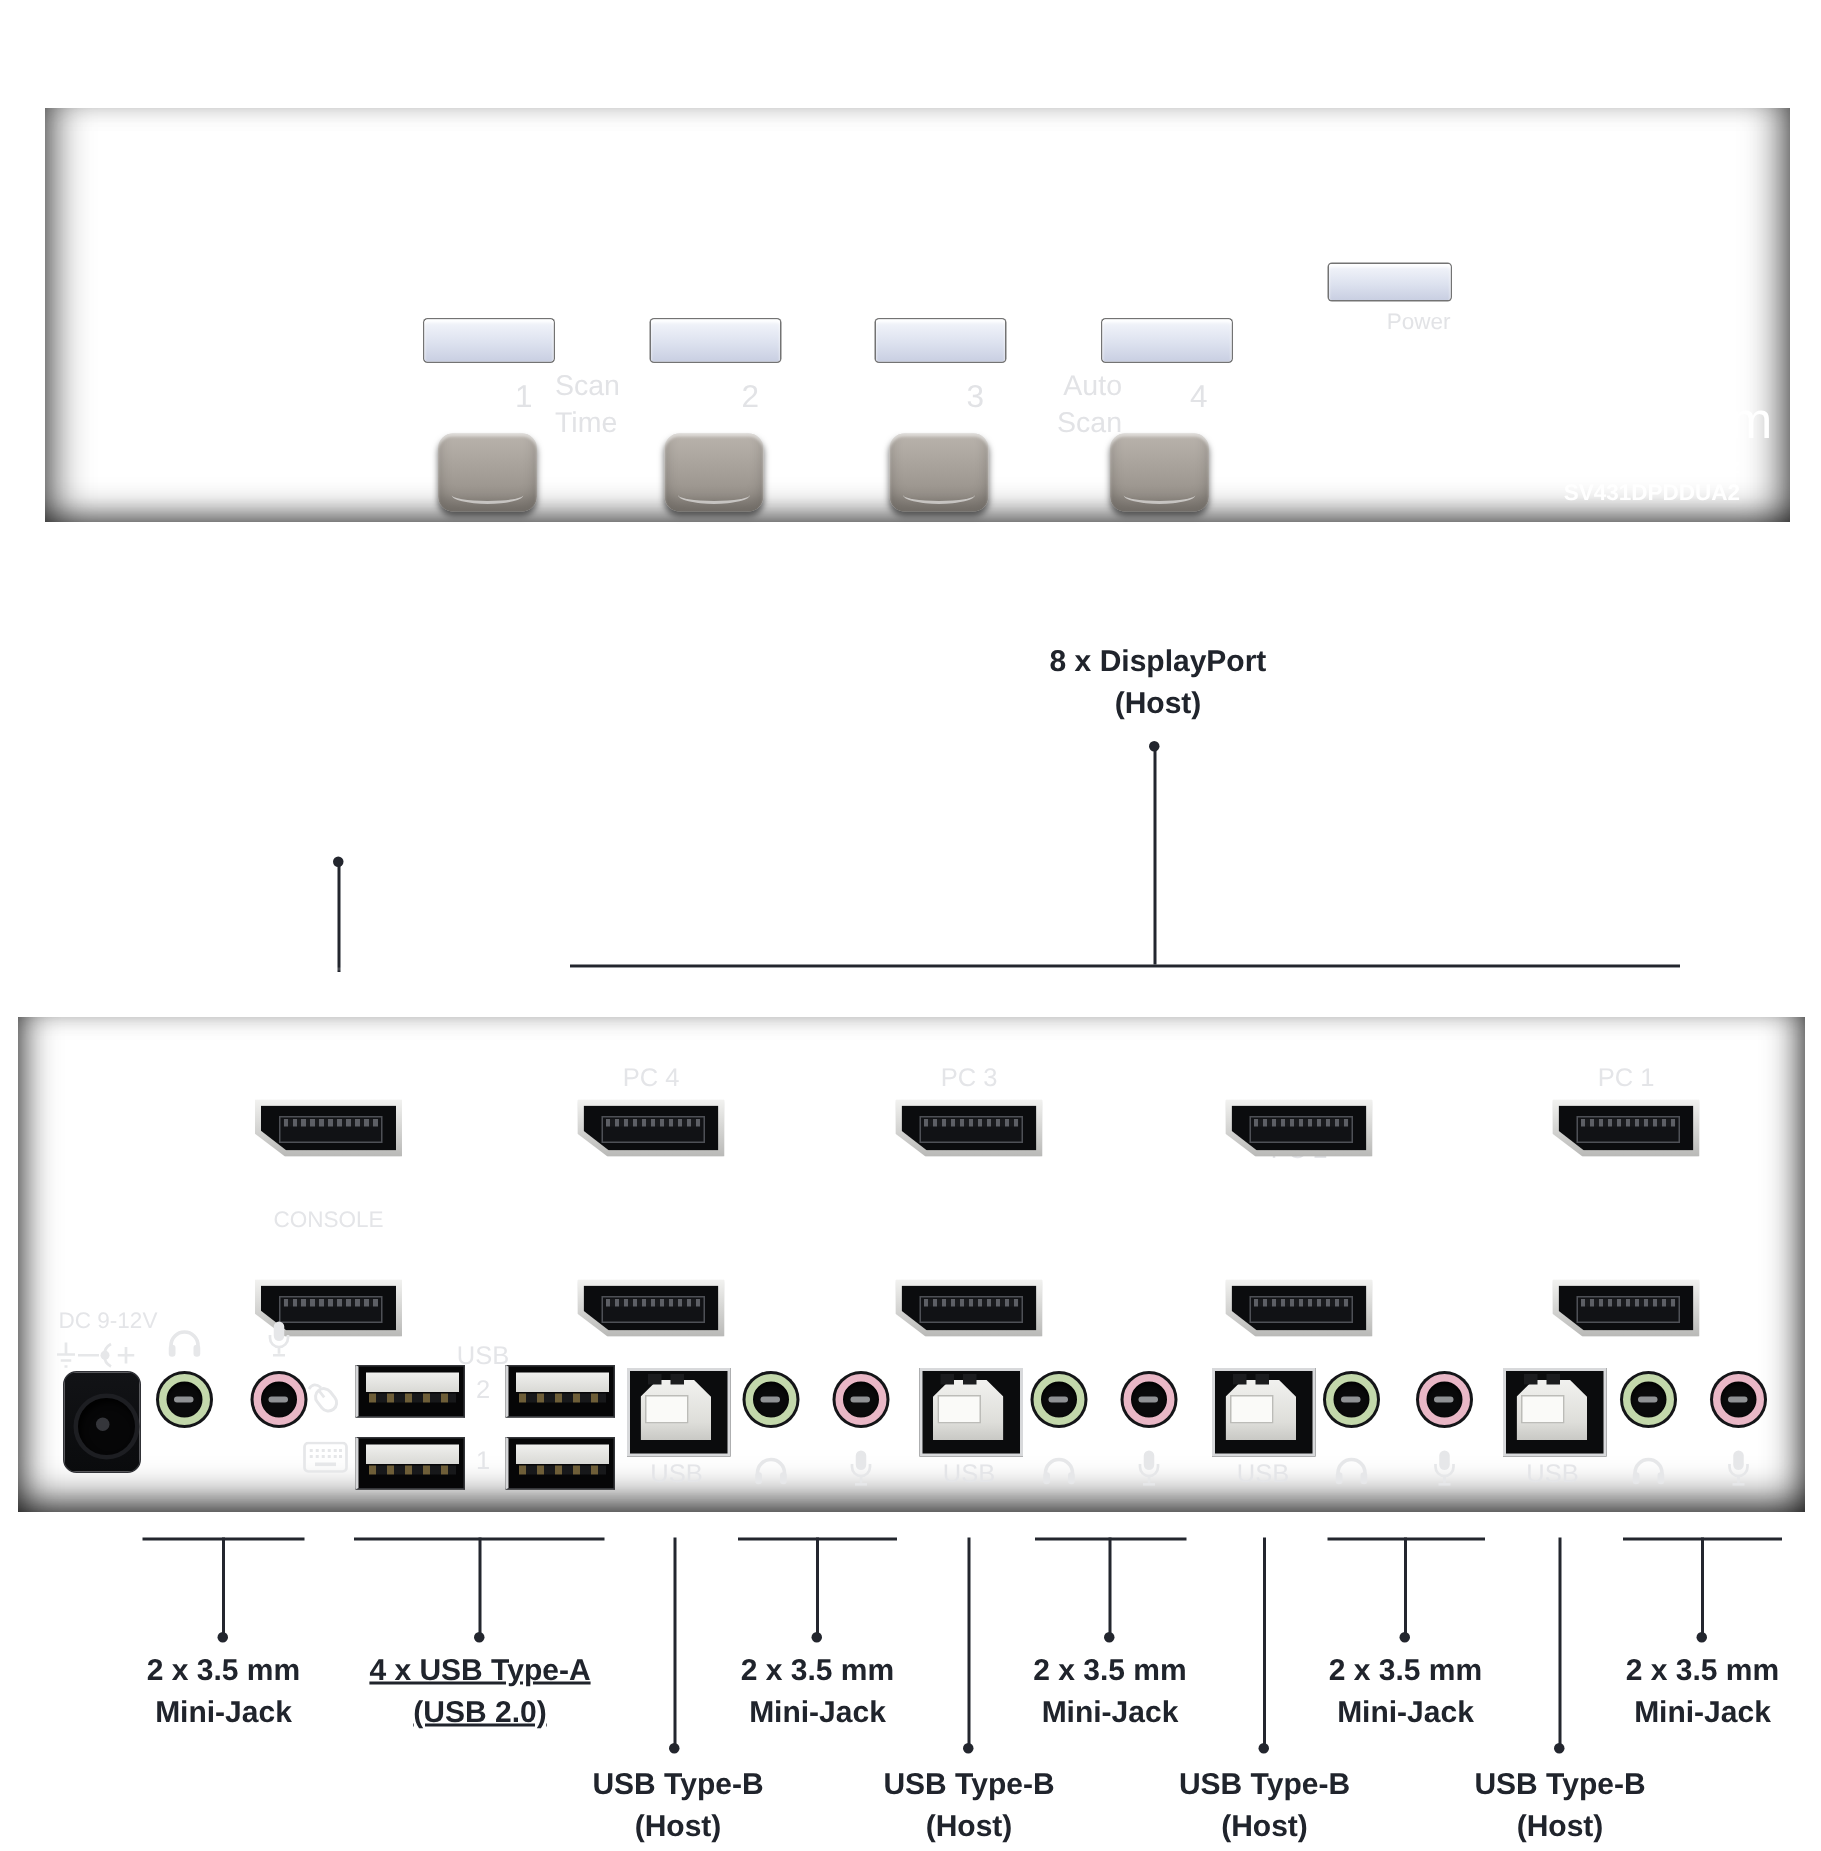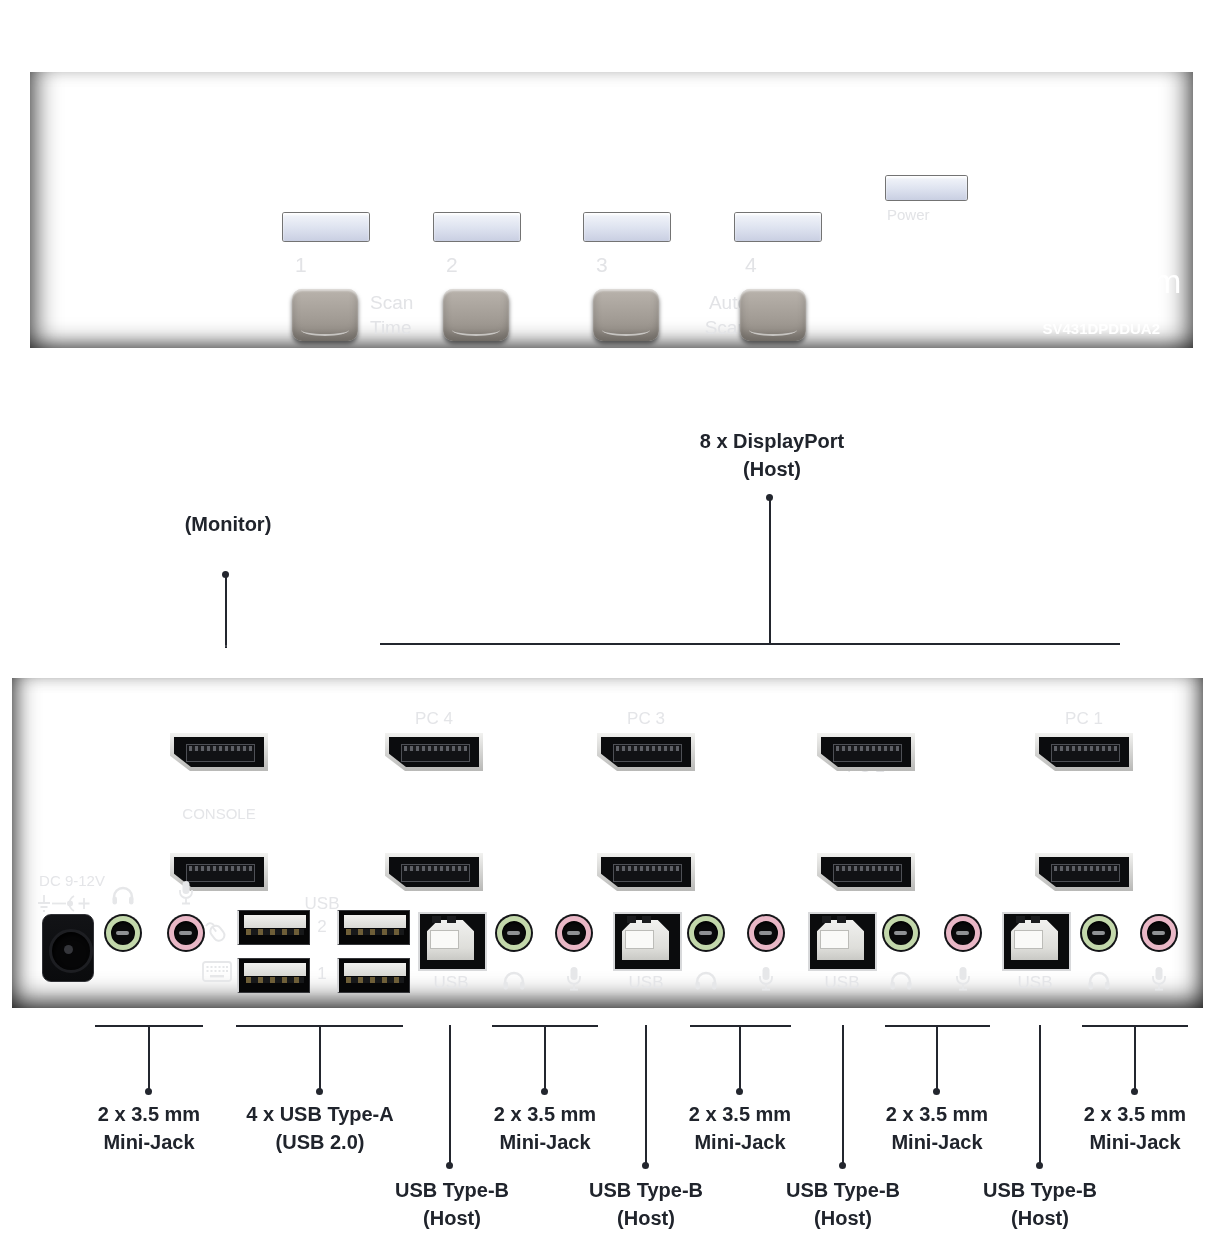--- a/index.html
+++ b/index.html
@@ -28,23 +28,23 @@
 
   
   .led{width:86px;height:28px;border-radius:2px;
     background:linear-gradient(180deg,#f4f6fb 0%,#dde2ef 55%,#c9cfe2 100%);
     box-shadow:0 0 0 1px rgba(0,0,0,.55),inset 0 2px 2px rgba(255,255,255,.9);}
   .btn{width:66px;height:52px;border-radius:10px;
     background:linear-gradient(180deg,#b9b3ac 0%,#a39d96 55%,#8e8881 100%);
     box-shadow:0 3px 4px rgba(0,0,0,.55),inset 0 2px 2px rgba(255,255,255,.55),inset 0 -7px 9px rgba(0,0,0,.22);}
   .btn::after{content:"";position:absolute;left:9px;right:9px;bottom:5px;height:10px;
     border-bottom:2px solid rgba(255,255,255,.55);border-radius:50%;}
-  .fp-text{color:#e2e3e6;text-align:left;}
+  .fp-text{color:#e2e3e6;text-align:right;}
   .num{font-size:21px;}
-  .two-line{font-size:19px;line-height:25px;margin-top:45px;}
+  .two-line{font-size:19px;line-height:25px;}
   .power-lbl{font-size:15px;}
 
   .logo{color:#ffffff;font-size:34px;letter-spacing:-1px;white-space:nowrap;}
   .logo-dot{display:inline-block;width:13px;height:13px;border-radius:50%;background:#ffffff;
     vertical-align:-9px;margin:0 1px;}
   .tagline{color:#ffffff;font-size:13.5px;font-weight:700;text-align:right;white-space:nowrap;}
   .model{color:#ffffff;font-size:15px;font-weight:700;text-align:right;}
 
   
   .bp-text{color:#e4e5e8;text-align:center;font-size:17px;}
@@ -135,21 +135,20 @@
 
   <div class="abs ann" style="left:622px;top:427px;width:300px;">
     <div>8 x DisplayPort</div>
     <div>(Host)</div>
   </div>
   <div class="abs dot" style="left:766px;top:494px;"></div>
   <div class="abs vline" style="left:769px;top:500px;height:143px;"></div>
   <div class="abs hline" style="left:380px;top:643px;width:740px;"></div>
 
   <div class="abs ann" style="left:78px;top:510px;width:300px;">
-    <div>(Monitor)</div>
   </div>
   <div class="abs dot" style="left:222px;top:571px;"></div>
   <div class="abs vline" style="left:225px;top:577px;height:71px;"></div>
 
   <div class="abs back-body speckle"></div>
   <div class="abs back-face speckle"></div>
   <div class="abs back-topline"></div>
 
   <div class="abs bp-text" style="left:169px;top:805px;width:100px;font-size:15px;">CONSOLE</div>
   <div class="abs bp-text" style="left:384px;top:709px;width:100px;">PC 4</div>
@@ -387,21 +386,21 @@
   <div class="abs vline" style="left:148px;top:1025px;height:66px;"></div>
   <div class="abs dot" style="left:145px;top:1088px;"></div>
   <div class="abs ann" style="left:59px;top:1100px;width:180px;">
     <div>2 x 3.5 mm</div>
     <div>Mini-Jack</div>
   </div>
 
   <div class="abs hline" style="left:236px;top:1025px;width:167px;"></div>
   <div class="abs vline" style="left:319px;top:1025px;height:66px;"></div>
   <div class="abs dot" style="left:316px;top:1088px;"></div>
-  <div class="abs ann" style="left:220px;top:1100px;width:200px;">
+  <div class="abs ann" style="left:220px;top:1100px;width:200px;text-decoration:underline;">
     <div>4 x USB Type-A</div>
     <div>(USB 2.0)</div>
   </div>
 
   <div class="abs hline" style="left:492px;top:1025px;width:106px;"></div>
   <div class="abs vline" style="left:544px;top:1025px;height:66px;"></div>
   <div class="abs dot" style="left:541px;top:1088px;"></div>
   <div class="abs ann" style="left:455px;top:1100px;width:180px;">
     <div>2 x 3.5 mm</div>
     <div>Mini-Jack</div>

